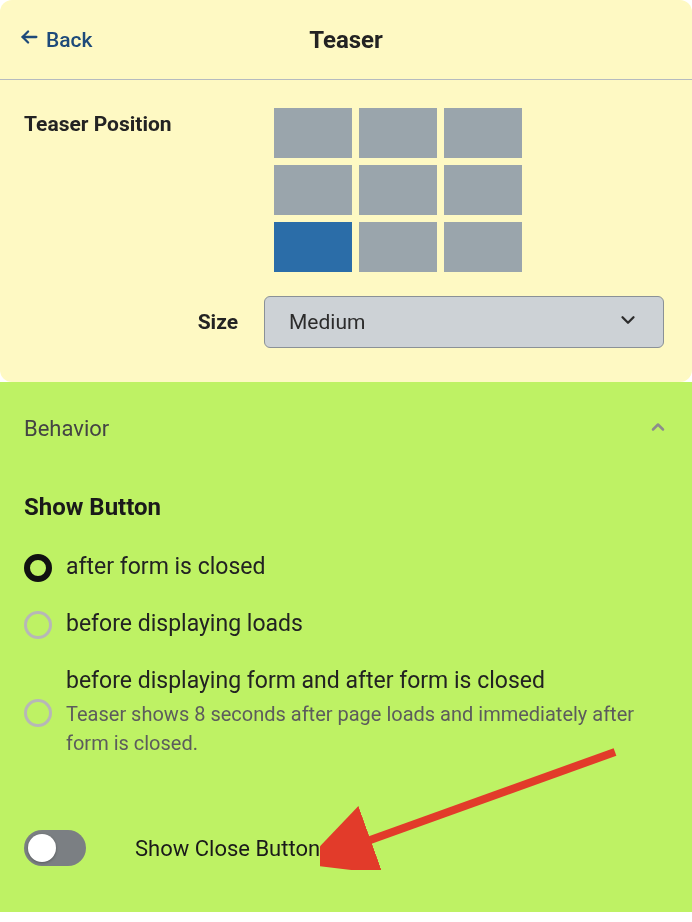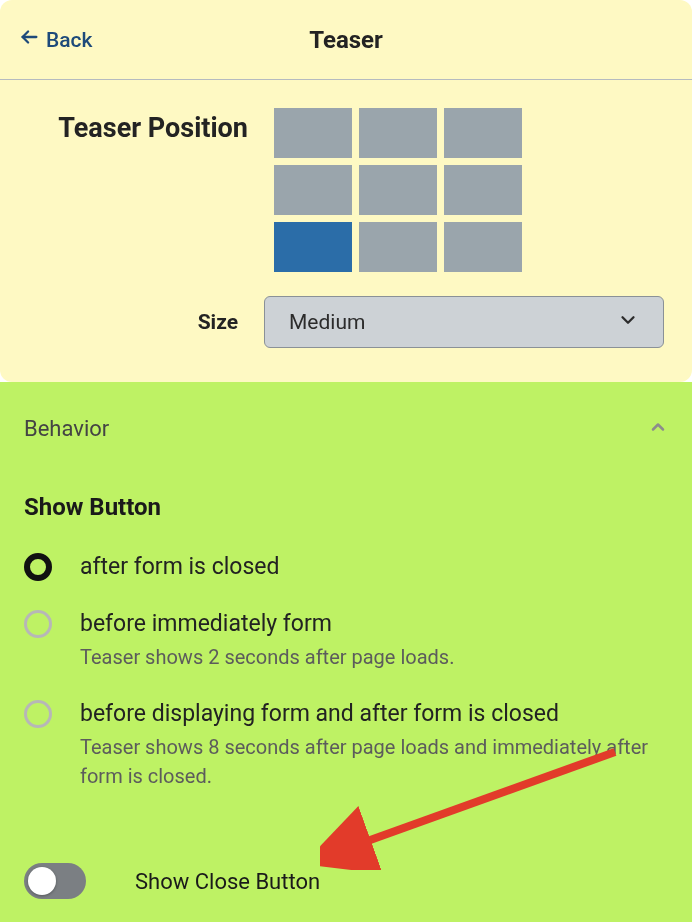--- a/index.html
+++ b/index.html
@@ -46,22 +46,21 @@
     color: #232323;
   }
 
   .position-row {
     display: flex;
     align-items: flex-start;
     padding: 28px 24px 18px 24px;
   }
   .position-label {
     width: 250px;
-    text-align: right;
-    font-size: 27px;
+    font-size: 21px;
     font-weight: 700;
     color: #232323;
     padding-right: 26px;
     padding-top: 4px;
   }
   .position-grid {
     display: grid;
     grid-template-columns: repeat(3, 78px);
     grid-template-rows: repeat(3, 50px);
     gap: 7px;
@@ -125,22 +124,22 @@
   .show-teaser-heading {
     font-size: 24px;
     font-weight: 700;
     color: #1a1a1a;
     padding-top: 38px;
     padding-bottom: 22px;
   }
 
   .radio-option {
     display: flex;
-    align-items: flex-start;
-    gap: 28px;
+    align-items: center;
+    gap: 14px;
     padding: 8px 0 18px 0;
     cursor: pointer;
   }
   .radio-circle {
     width: 28px;
     height: 28px;
     border-radius: 50%;
     border: 3px solid #b7b7b7;
     flex-shrink: 0;
     margin-top: 2px;
@@ -261,22 +260,21 @@
   <div class="radio-option">
     <div class="radio-circle checked"></div>
     <div class="radio-text">
       <div class="radio-label">after form is closed</div>
     </div>
   </div>
 
   <div class="radio-option">
     <div class="radio-circle"></div>
     <div class="radio-text">
-      <div class="radio-label">before immediately form</div>
-      <div class="radio-sub">Teaser shows 2 seconds after page loads.</div>
+      <div class="radio-label">before displaying loads</div>
     </div>
   </div>
 
   <div class="radio-option">
     <div class="radio-circle"></div>
     <div class="radio-text">
       <div class="radio-label">before displaying form and after form is closed</div>
       <div class="radio-sub">Teaser shows 8 seconds after page loads and immediately after form is closed.</div>
     </div>
   </div>

